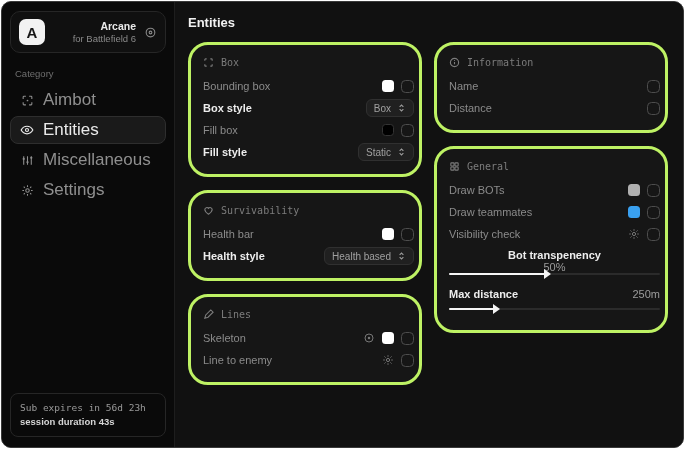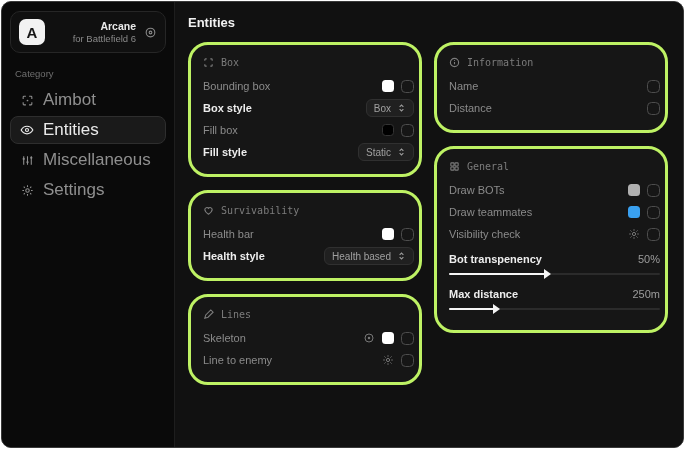--- a/index.html
+++ b/index.html
@@ -148,20 +148,24 @@
         <svg width="13" height="13" viewBox="0 0 24 24" fill="none" stroke="currentColor" stroke-width="2">
           <circle cx="12" cy="12" r="3.2"></circle>
           <path d="M12 2.5v3M12 18.5v3M2.5 12h3M18.5 12h3M5 5l2.1 2.1M16.9 16.9L19 19M19 5l-2.1 2.1M7.1 16.9L5 19"></path>
         </svg>
       </span>
       <span>Settings</span>
     </div>
 
     <div class="sb-spacer"></div>
 
+    <div class="subbox">
+      <div class="subline1">Sub expires in 56d 23h</div>
+      <div class="subline2">session duration 43s</div>
+    </div>
   </div>
 
   <div class="main">
     <div class="pagetitle">Entities</div>
 
     <div class="cols">
 
       <div class="col">
 
         <div class="panel">
@@ -351,21 +355,21 @@
                 <svg width="12" height="12" viewBox="0 0 24 24" fill="none" stroke="currentColor" stroke-width="2">
                   <circle cx="12" cy="12" r="3.2"></circle>
                   <path d="M12 2.5v3M12 18.5v3M2.5 12h3M18.5 12h3M5 5l2.1 2.1M16.9 16.9L19 19M19 5l-2.1 2.1M7.1 16.9L5 19"></path>
                 </svg>
               </span>
               <span class="checkbox"></span>
             </span>
           </div>
 
           <div class="sliderrow">
-            <div class="row em" style="height:19px;">
+            <div class="row em" style="height:19px;flex-direction:column;">
               <span>Bot transpenency</span>
               <span style="color:#9c9c9c; font-weight:normal;">50%</span>
             </div>
             <div class="slider">
               <div class="track"></div>
               <div class="fill" style="width: 46%;"></div>
               <div class="thumb" style="left: 46%;"></div>
             </div>
           </div>
 

